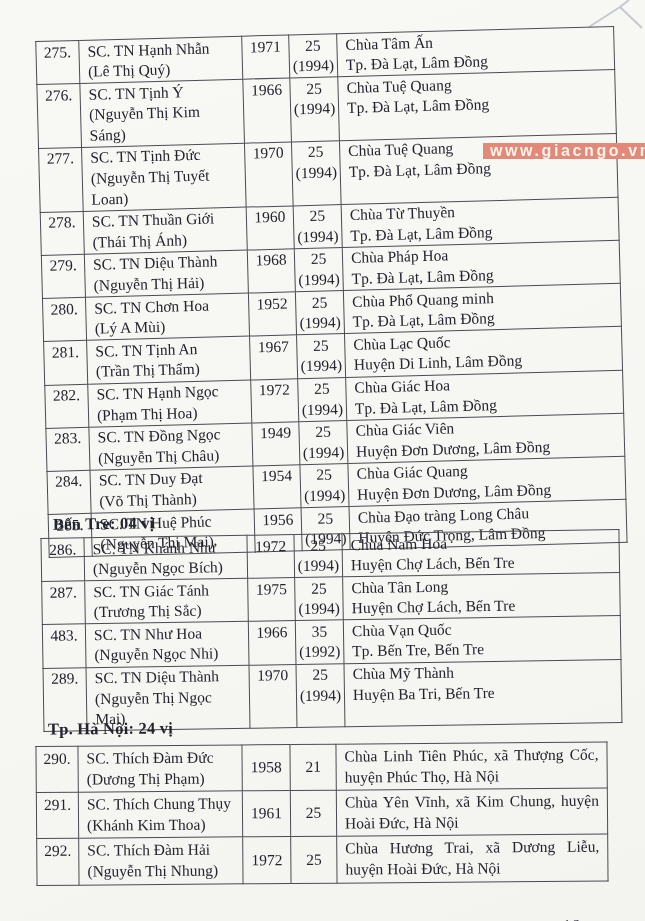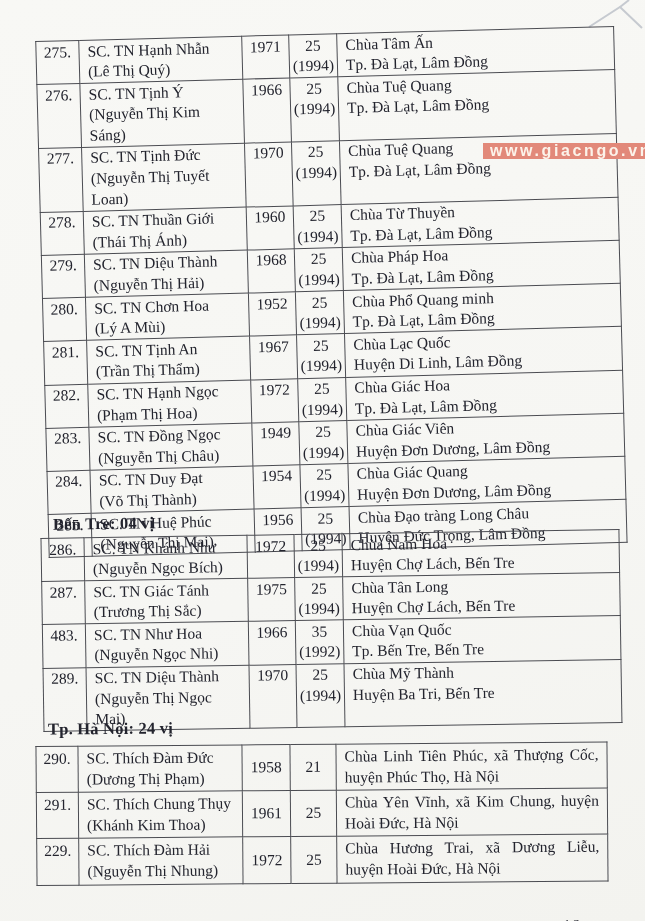--- a/index.html
+++ b/index.html
@@ -463,21 +463,21 @@
             </td>
             <td class="c-age c-mid">
               <div>25</div>
             </td>
             <td class="c-addr">
               <div>Chùa Yên Vĩnh, xã Kim Chung, huyện Hoài Đức, Hà Nội</div>
             </td>
           </tr>
           <tr>
             <td class="c-no">
-              <div>229.</div>
+              <div>292.</div>
             </td>
             <td class="c-name">
               <div>SC. Thích Đàm Hải</div>
               <div>(Nguyễn Thị Nhung)</div>
             </td>
             <td class="c-year c-mid">
               <div>1972</div>
             </td>
             <td class="c-age c-mid">
               <div>25</div>

